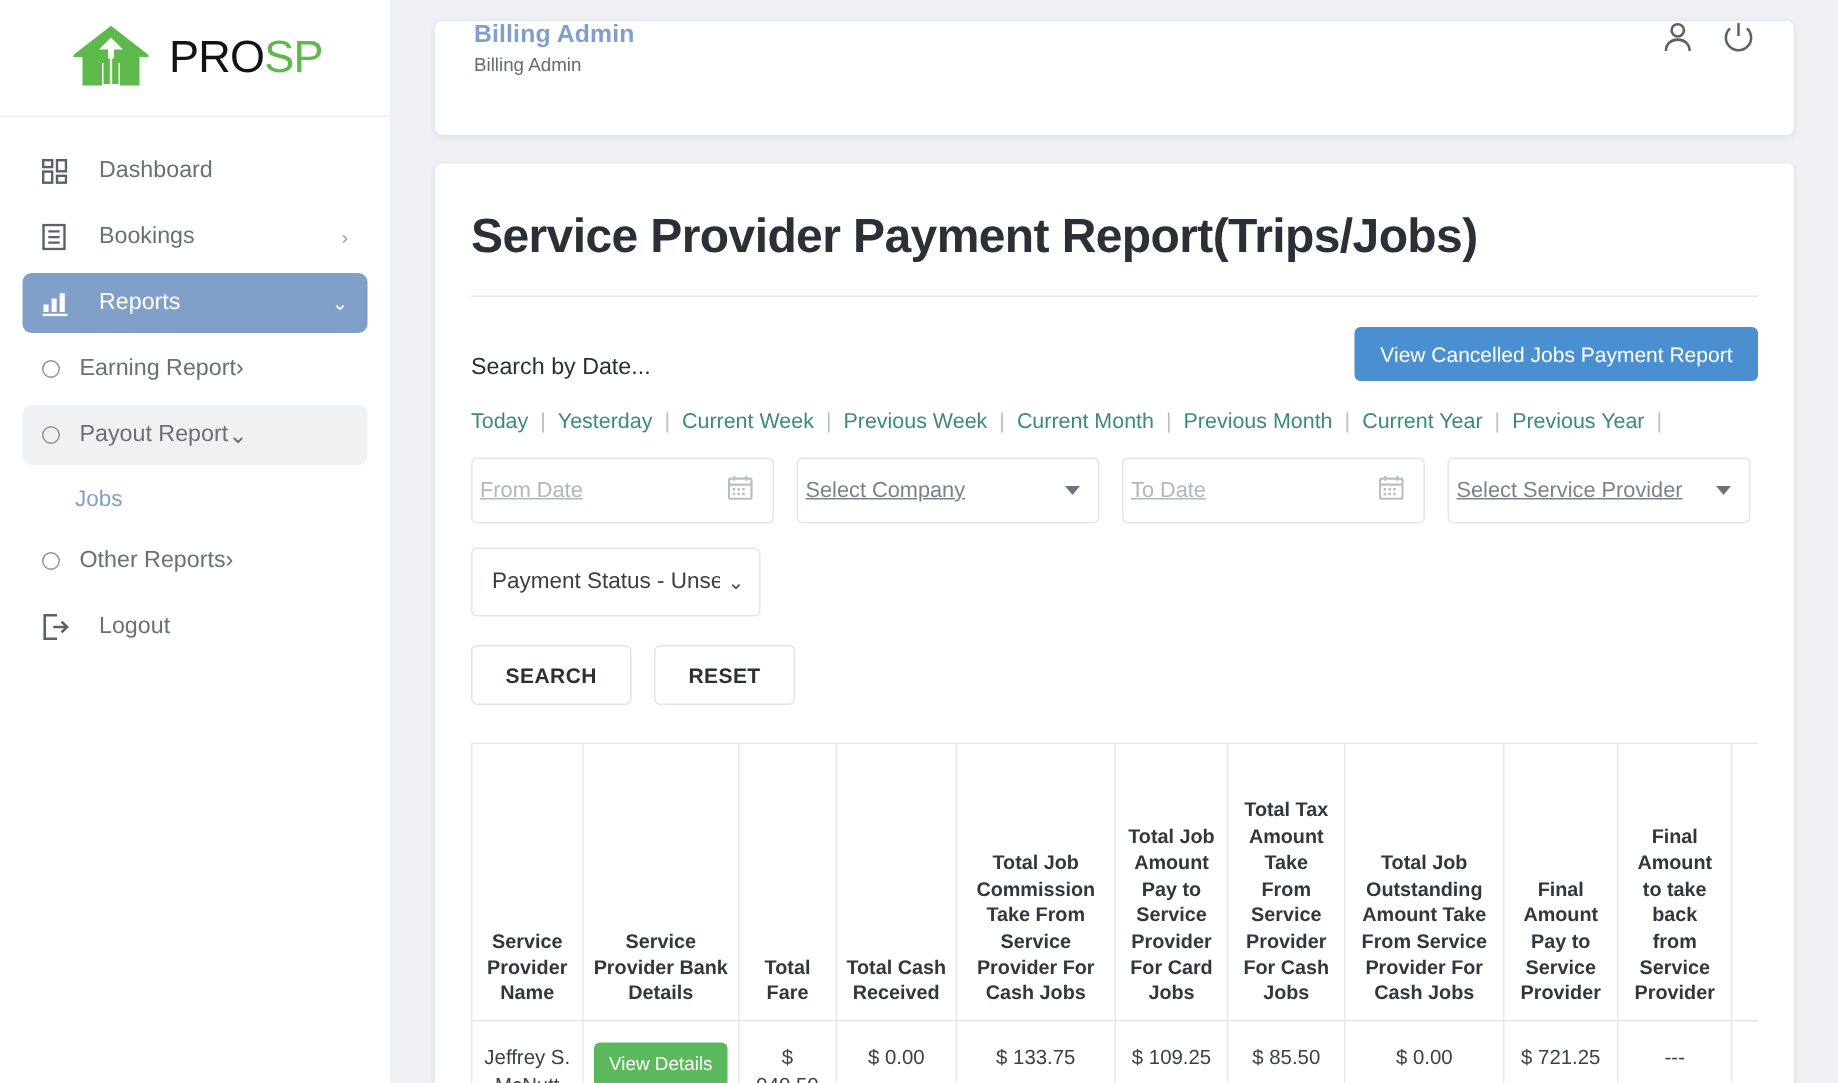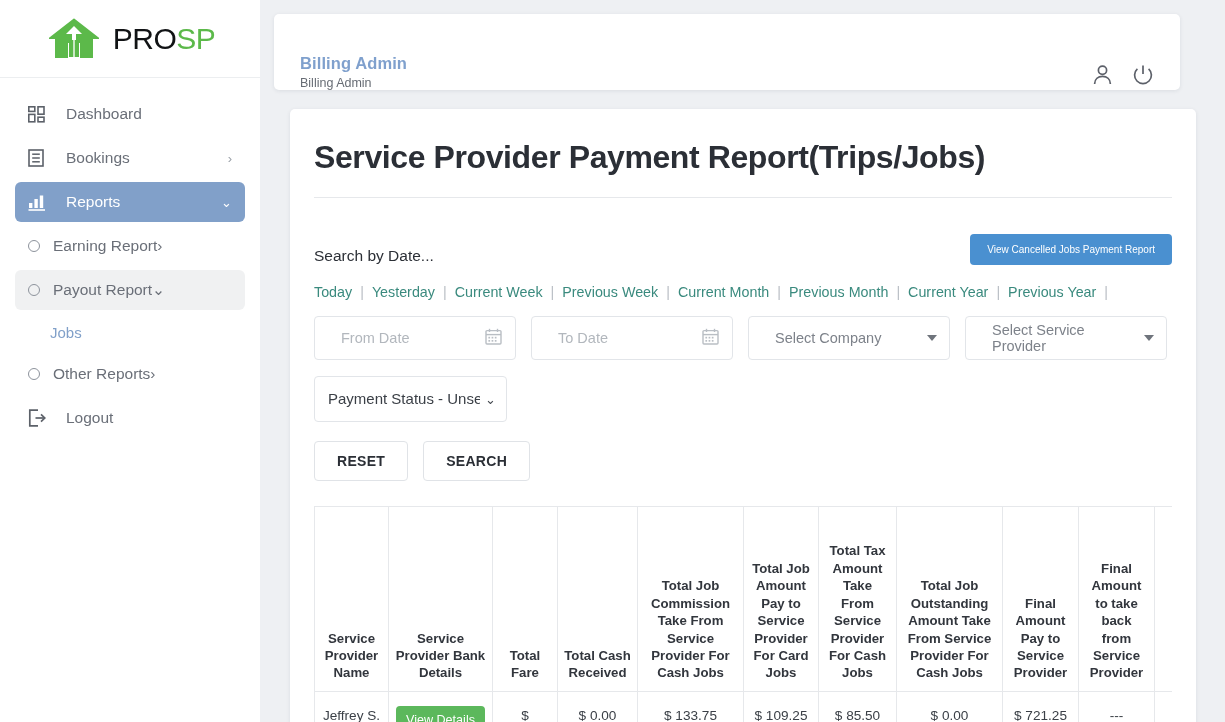--- a/index.html
+++ b/index.html
@@ -68,26 +68,26 @@
   }
   .nav-leaf {
     display: flex; align-items: center; height: 36px;
     padding-left: 50px; font-size: 15px; color: #81a0c9; cursor: pointer;
   }
 
   
   #main { position: absolute; left: 260px; top: 0; right: 0; bottom: 0; }
 
   #topbar {
-    position: absolute; left: 14px; top: 14px;
+    position: absolute; left: 30px; top: 14px;
     width: 906px; height: 76px;
     background: #ffffff;
     border-radius: 5px;
     box-shadow: 0 1px 4px rgba(25,35,60,0.09);
-    display: flex; align-items: flex-end;
+    display: flex; align-items: flex-start;
     padding: 0 26px;
   }
   #topbar-titles { flex: 1; }
   #topbar-title { color: #7fa0cd; font-size: 16.5px; font-weight: bold; letter-spacing: .1px; }
   #topbar-sub { color: #676c74; font-size: 12.5px; margin-top: 3px; }
   #topbar-icons { display: flex; align-items: center; gap: 19px; }
   .topbar-ico { cursor: pointer; display: block; }
 
   #card {
     position: absolute; left: 30px; top: 109px;
@@ -107,44 +107,45 @@
   }
 
   #search-row {
     display: flex; align-items: flex-end; justify-content: space-between;
     margin-top: 20px;
   }
   #search-by-date { font-size: 15.5px; color: #2b2f36; font-weight: 500; }
   #cancelled-btn {
     background: #4a90d0; color: #fff;
     border: none; border-radius: 4px;
-    font-size: 10px; font-family: inherit;
-    padding: 10px 17px; cursor: pointer; margin-top: 16px;
+    font-size: 14px; font-family: inherit;
+    padding: 10px 17px; cursor: pointer;
   }
 
   #date-tabs {
     margin-top: 19px;
     font-size: 14.3px;
     color: #3a8a7e;
     display: flex; align-items: center; flex-wrap: nowrap;
     white-space: nowrap;
   }
   #date-tabs .dtab { cursor: pointer; }
   #date-tabs .dsep { color: #b9bec4; margin: 0 8px; }
 
   #filters { margin-top: 16px; display: flex; gap: 15px; }
   .field {
     position: relative;
     height: 44px;
     border: 1px solid #e2e5e9;
     border-radius: 4px;
     background: #fff;
     display: flex; align-items: center;
-    padding: 0 26px;
+    padding: 0 5px;
     font-size: 14.5px;
+    text-decoration: underline;
   }
   .field.date { width: 202px; color: #b2b7bd; }
   .field.sel  { width: 202px; color: #7d828a; }
   .cal-ico { position: absolute; right: 13px; top: 50%; transform: translateY(-50%); }
   .sel-arrow {
     position: absolute; right: 12px; top: 50%; transform: translateY(-50%);
     width: 0; height: 0;
     border-left: 5px solid transparent; border-right: 5px solid transparent;
     border-top: 6px solid #6f747c;
   }
@@ -381,59 +382,59 @@
             <rect x="3.4" y="8.8" width="1.7" height="1.7" fill="#b9bec4"></rect>
             <rect x="6.6" y="8.8" width="1.7" height="1.7" fill="#b9bec4"></rect>
             <rect x="9.8" y="8.8" width="1.7" height="1.7" fill="#b9bec4"></rect>
             <rect x="3.4" y="12" width="1.7" height="1.7" fill="#b9bec4"></rect>
             <rect x="6.6" y="12" width="1.7" height="1.7" fill="#b9bec4"></rect>
             <rect x="9.8" y="12" width="1.7" height="1.7" fill="#b9bec4"></rect>
           </svg>
         </span>
       </div>
 
+      <div class="field sel">
+        <span>Select Company</span>
+        <span class="sel-arrow"></span>
+      </div>
+
       <div class="field date">
         <span>To Date</span>
         <span class="cal-ico">
           <svg width="17" height="17" viewBox="0 0 17 17">
             <rect x="1" y="2.6" width="15" height="13.4" rx="1" fill="none" stroke="#b9bec4" stroke-width="1.4"></rect>
             <line x1="1" y1="6.6" x2="16" y2="6.6" stroke="#b9bec4" stroke-width="1.4"></line>
             <line x1="4.5" y1="0.8" x2="4.5" y2="4" stroke="#b9bec4" stroke-width="1.4"></line>
             <line x1="12.5" y1="0.8" x2="12.5" y2="4" stroke="#b9bec4" stroke-width="1.4"></line>
             <rect x="3.4" y="8.8" width="1.7" height="1.7" fill="#b9bec4"></rect>
             <rect x="6.6" y="8.8" width="1.7" height="1.7" fill="#b9bec4"></rect>
             <rect x="9.8" y="8.8" width="1.7" height="1.7" fill="#b9bec4"></rect>
             <rect x="3.4" y="12" width="1.7" height="1.7" fill="#b9bec4"></rect>
             <rect x="6.6" y="12" width="1.7" height="1.7" fill="#b9bec4"></rect>
             <rect x="9.8" y="12" width="1.7" height="1.7" fill="#b9bec4"></rect>
           </svg>
         </span>
       </div>
 
       <div class="field sel">
-        <span>Select Company</span>
-        <span class="sel-arrow"></span>
-      </div>
-
-      <div class="field sel">
         <span>Select Service Provider</span>
         <span class="sel-arrow"></span>
       </div>
     </div>
 
     <div id="filters2">
       <div id="payment-status">
         <span class="ps-label">Payment Status - Unsettled</span>
         <span class="ps-caret">⌄</span>
       </div>
     </div>
 
     <div id="action-btns">
+      <button class="act-btn">SEARCH</button>
       <button class="act-btn">RESET</button>
-      <button class="act-btn">SEARCH</button>
     </div>
 
     <div id="table-wrap">
       <table id="report">
         <colgroup>
           <col style="width:74px">
             <col style="width:104px">
             <col style="width:65px">
             <col style="width:80px">
           <col style="width:106px">

